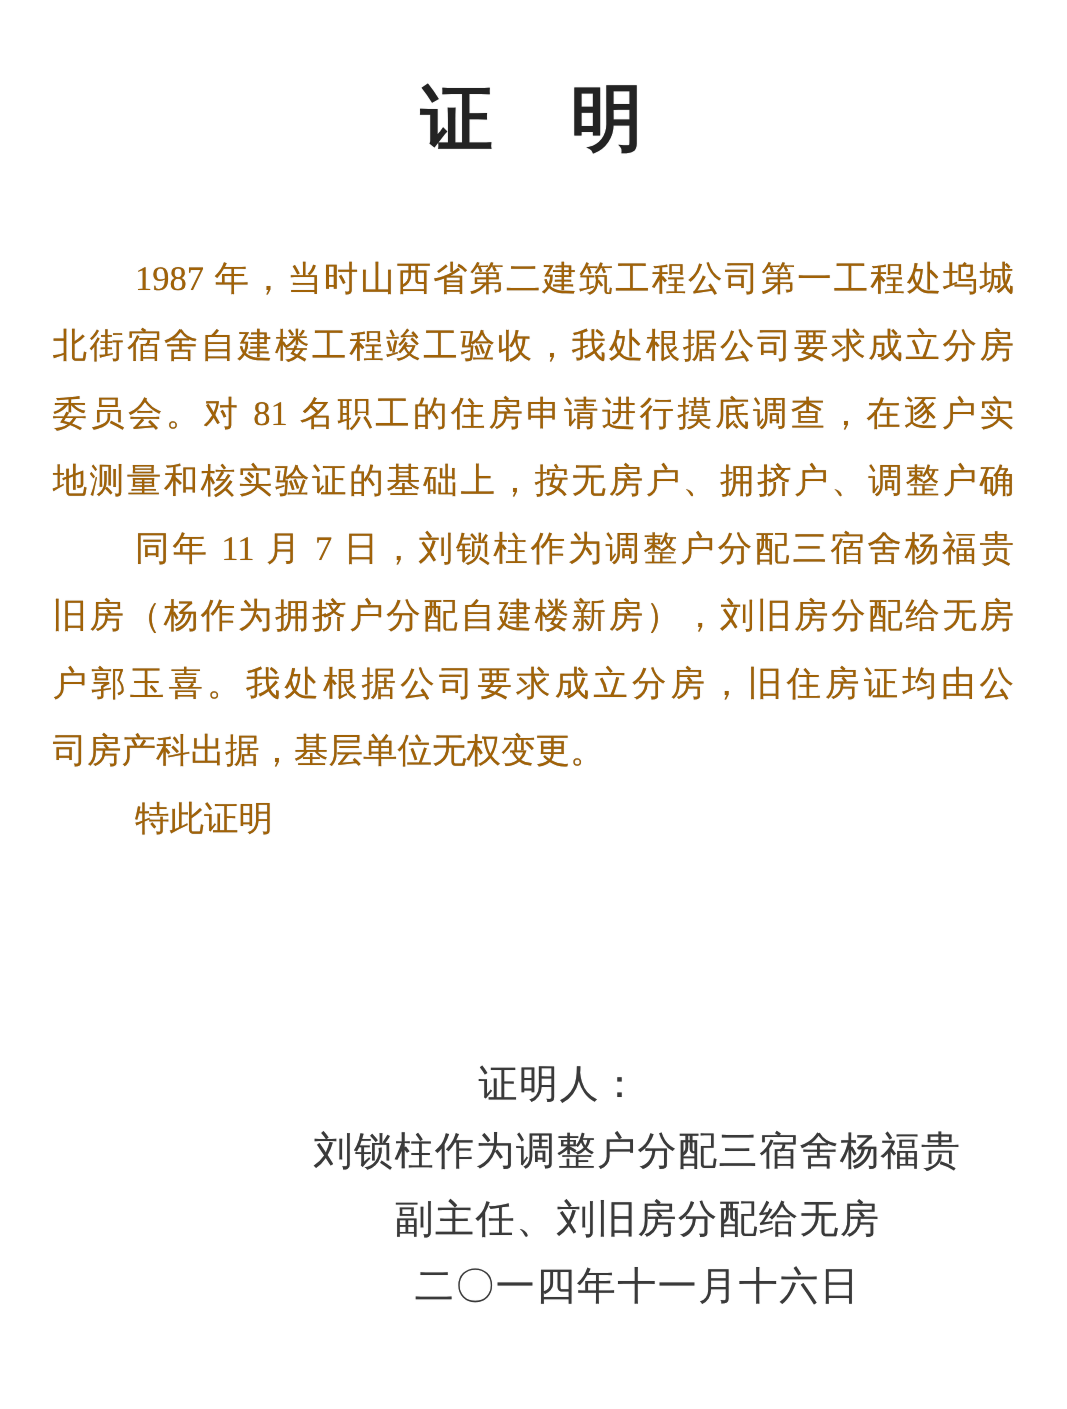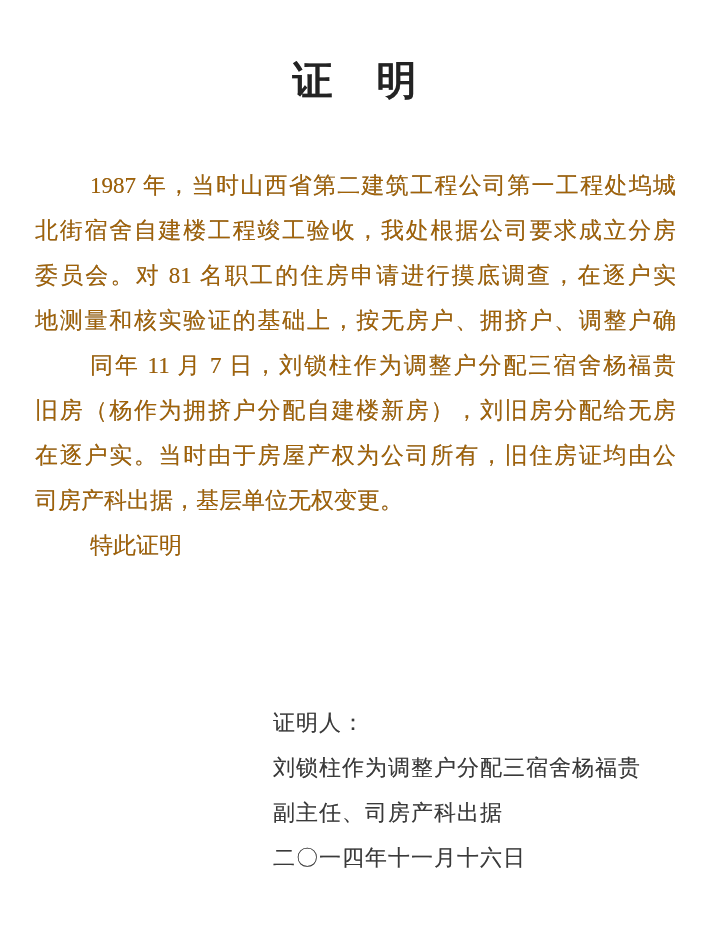--- a/index.html
+++ b/index.html
@@ -14,21 +14,21 @@
     overflow: hidden;
     font-family: "Liberation Serif", serif;
     color: #3a3a3a;
   }
   .doc-title {
     position: absolute;
     top: 56px;
     left: 0;
     width: 711px;
     text-align: center;
-    font-size: 40px;
+    font-size: 48px;
     line-height: 48px;
     font-weight: 700;
     color: #232323;
     letter-spacing: 2px;
     font-family: "Liberation Sans", sans-serif;
     text-shadow: 0 0 0.6px rgba(35,35,35,0.55);
   }
   .doc-body {
     position: absolute;
     top: 163px;
@@ -47,23 +47,23 @@
   .body-line.fill {
     text-align-last: justify;
   }
   .body-line.indent {
     text-indent: 55px;
   }
   .signature-block {
     position: absolute;
     top: 700px;
     right: 70px;
-    font-size: 22px;
+    font-size: 26px;
     line-height: 45px;
-    text-align: left;
+    text-align: center;
     color: #3a3a3a;
     text-shadow: 0 0 0.5px rgba(58,58,58,0.5);
     letter-spacing: 1px;
   }
   .sig-line {
     height: 45px;
   }
   .sig-line.signer-label {
     margin-right: 104px;
   }
@@ -73,23 +73,23 @@
 
 <div class="doc-title">证　明</div>
 
 <div class="doc-body">
   <div class="body-line indent fill">1987 年，当时山西省第二建筑工程公司第一工程处坞城</div>
   <div class="body-line fill">北街宿舍自建楼工程竣工验收，我处根据公司要求成立分房</div>
   <div class="body-line fill">委员会。对 81 名职工的住房申请进行摸底调查，在逐户实</div>
   <div class="body-line fill">地测量和核实验证的基础上，按无房户、拥挤户、调整户确</div>
   <div class="body-line indent fill">同年 11 月 7 日，刘锁柱作为调整户分配三宿舍杨福贵</div>
   <div class="body-line fill">旧房（杨作为拥挤户分配自建楼新房），刘旧房分配给无房</div>
-  <div class="body-line fill">在逐户实。当时由于房屋产权为公司所有，旧住房证均由公</div>
+  <div class="body-line fill">户郭玉喜。我处根据公司要求成立分房，旧住房证均由公</div>
   <div class="body-line">司房产科出据，基层单位无权变更。</div>
   <div class="body-line indent">特此证明</div>
 </div>
 
 <div class="signature-block">
   <div class="sig-line signer-label">证明人：</div>
   <div class="sig-line">刘锁柱作为调整户分配三宿舍杨福贵</div>
-  <div class="sig-line">副主任、司房产科出据</div>
+  <div class="sig-line">副主任、刘旧房分配给无房</div>
   <div class="sig-line">二〇一四年十一月十六日</div>
 </div>
 
 </body></html>

